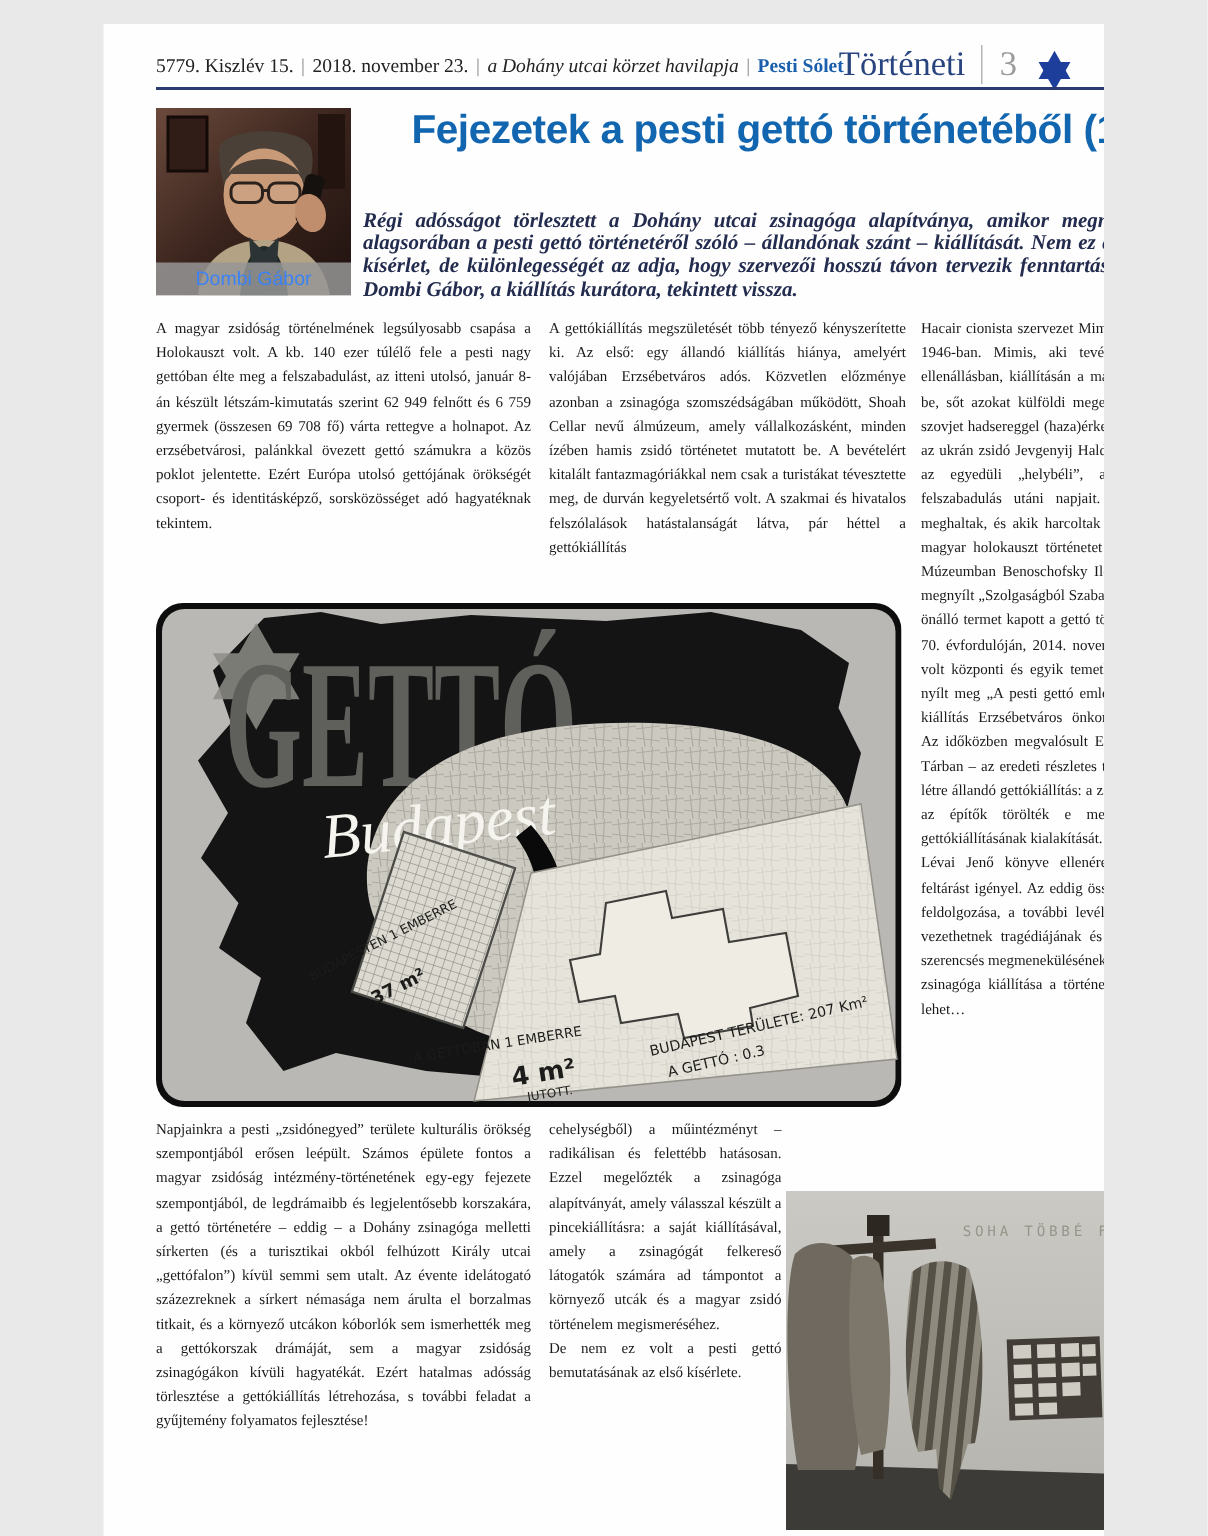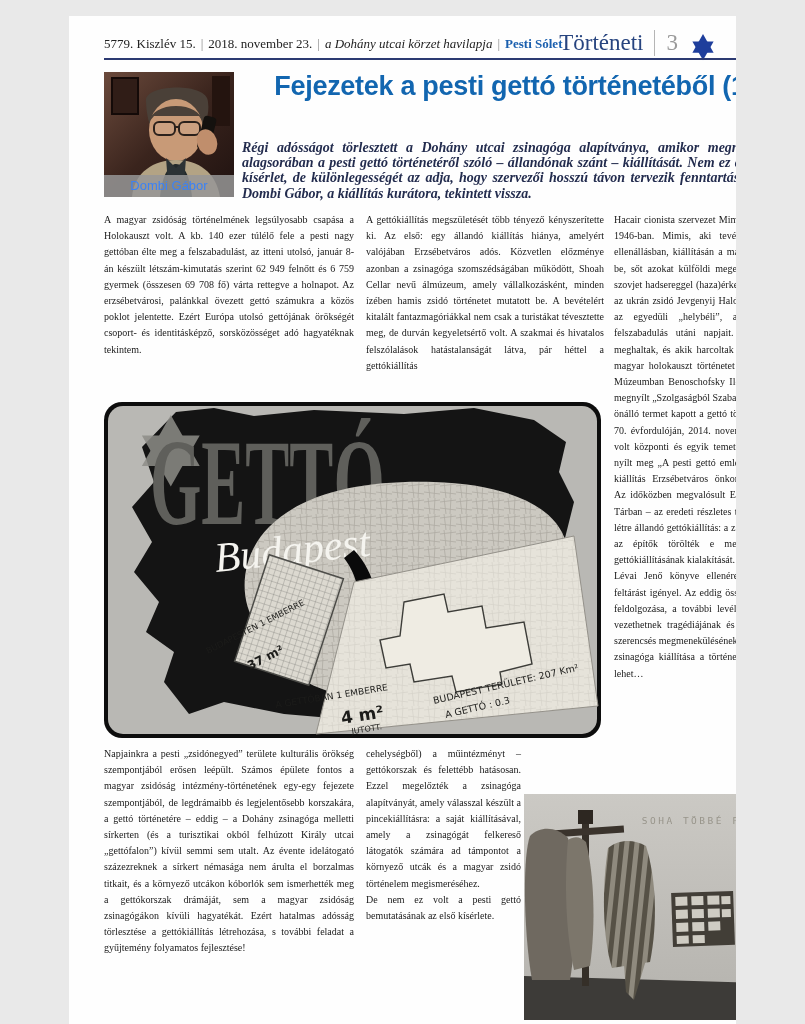--- a/index.html
+++ b/index.html
@@ -101,21 +101,21 @@
   </div>
   <div class="col c3">
     <p>Hacair cionista szervezet Mimis-ként ismert tagja szervezte 1946-ban. Mimis, aki tevékenyen vett részt a zsidó ellenállásban, kiállításán a maga készítette fotókat mutatta be, sőt azokat külföldi megemlékezésekre is eljuttatta. A szovjet hadsereggel (haza)érkező Ék Sándor (1902-1975) és az ukrán zsidó Jevgenyij Haldej (1917-1997) mellett ő volt az egyedüli „helybéli”, aki megörökítette a gettó felszabadulás utáni napjait. Kiállításának címe: „Akik meghaltak, és akik harcoltak népünk becsületéért” volt. A magyar holokauszt történetet mutatta be a Magyar Zsidó Múzeumban Benoschofsky Ilona által rendezett, 1960-ban megnyílt „Szolgaságból Szabadságba” című kiállítás, itt már önálló termet kapott a gettó története. A gettó felállításának 70. évfordulóján, 2014. november 29-én a budapesti gettó volt központi és egyik temetkezési terén, a Klauzál téren nyílt meg „A pesti gettó emlékezete” című, téli szabadtéri kiállítás Erzsébetváros önkormányzatának támogatásával. Az időközben megvalósult Erzsébetvárosi Zsidó Történeti Tárban – az eredeti részletes tervek ellenére – nem jöhetett létre állandó gettókiállítás: a zsidó helytörténet múzeumából az építők törölték e meghatározó korszak állandó gettókiállításának kialakítását.</p>
     <p>Lévai Jenő könyve ellenére a gettó története további feltárást igényel. Az eddig összegyűjtött visszaemlékezések feldolgozása, a további levéltári kutatások még közelebb vezethetnek tragédiájának és – Lévai szavaival szólva – szerencsés megmenekülésének történetéhez. Talán a Dohány zsinagóga kiállítása a történet új feldolgozásának kezdete lehet…</p>
   </div>
   <div class="col c1b">
     <p>Napjainkra a pesti „zsidónegyed” területe kulturális örökség szempontjából erősen leépült. Számos épülete fontos a magyar zsidóság intézmény-történetének egy-egy fejezete szempontjából, de legdrámaibb és legjelentősebb korszakára, a gettó történetére – eddig – a Dohány zsinagóga melletti sírkerten (és a turisztikai okból felhúzott Király utcai „gettófalon”) kívül semmi sem utalt. Az évente idelátogató százezreknek a sírkert némasága nem árulta el borzalmas titkait, és a környező utcákon kóborlók sem ismerhették meg a gettókorszak drámáját, sem a magyar zsidóság zsinagógákon kívüli hagyatékát. Ezért hatalmas adósság törlesztése a gettókiállítás létrehozása, s további feladat a gyűjtemény folyamatos fejlesztése!</p>
   </div>
   <div class="col c2b">
     <div class="narrow">
-      <p>cehelységből) a műintézményt – gettókorszak és felettébb hatásosan. Ezzel megelőzték a zsinagóga alapítványát, amely válasszal készült a pincekiállításra: a saját kiállításával, amely a zsinagógát felkereső látogatók számára ad támpontot a környező utcák és a magyar zsidó történelem megismeréséhez.</p>
+      <p>cehelységből) a műintézményt – radikálisan és felettébb hatásosan. Ezzel megelőzték a zsinagóga alapítványát, amely válasszal készült a pincekiállításra: a saját kiállításával, amely a zsinagógát felkereső látogatók számára ad támpontot a környező utcák és a magyar zsidó történelem megismeréséhez.</p>
       <p>De nem ez volt a pesti gettó bemutatásának az első kísérlete.</p>
 
     </div>
   </div>
 
   <div class="map-poster">
     <svg viewBox="0 0 497 336" width="497" height="336">
       <defs>
         <pattern id="grid" width="6" height="6" patternUnits="userSpaceOnUse">
           <path d="M6 0H0V6" stroke="#6f6f6a" stroke-width="0.6" fill="none"></path>

